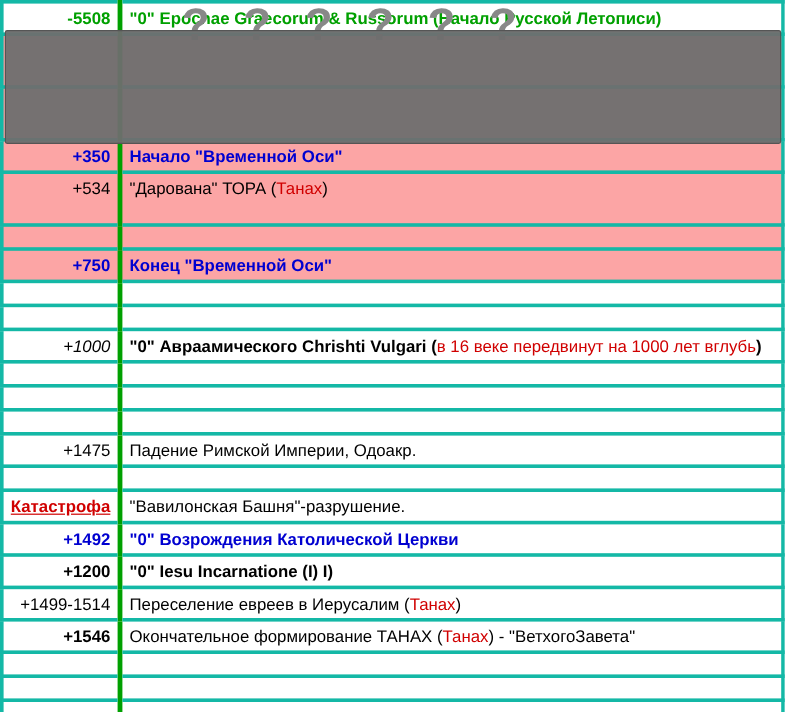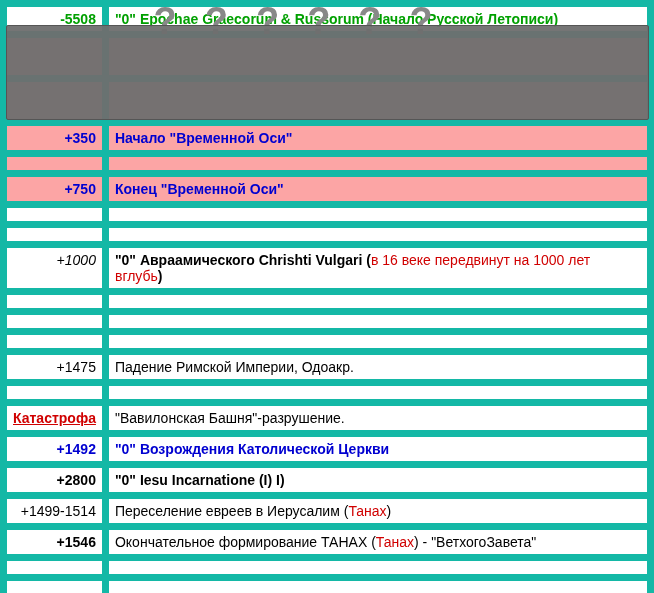--- a/index.html
+++ b/index.html
@@ -16,21 +16,21 @@
     width: 100%;
     border-collapse: collapse;
     position: relative;
   }
   .row {
     display: table-row;
   }
   .row.highlight { background: #fca5a5; }
   .cell {
     display: table-cell;
-    border: 7px solid #14b8a6;
+    border: 3px solid #14b8a6;
     padding: 4px 6px;
     vertical-align: top;
   }
   .cell.year {
     width: 95px;
     text-align: right;
     font-weight: bold;
     white-space: nowrap;
     border-right: 4px solid #00a000;
   }
@@ -79,20 +79,24 @@
       <div class="cell content"><span></span></div>
     </div>
     <div class="row highlight tall">
       <div class="cell year "><span></span></div>
       <div class="cell content"><span></span></div>
     </div>
     <div class="row highlight ">
       <div class="cell year "><span class="blue" style="font-weight: bold;">+350</span></div>
       <div class="cell content"><span class="blue" style="font-weight: bold;">Начало "Временной Оси"</span></div>
     </div>
+    <div class="row highlight tall">
+      <div class="cell year normal"><span style="font-weight: normal;">+534</span></div>
+      <div class="cell content"><span>"Дарована" ТОРА (</span><span class="redthin">Танах</span><span>)</span></div>
+    </div>
     <div class="row highlight short">
       <div class="cell year "><span></span></div>
       <div class="cell content"><span></span></div>
     </div>
     <div class="row highlight ">
       <div class="cell year "><span class="blue" style="font-weight: bold;">+750</span></div>
       <div class="cell content"><span class="blue" style="font-weight: bold;">Конец "Временной Оси"</span></div>
     </div>
     <div class="row  short">
       <div class="cell year "><span></span></div>
@@ -128,21 +132,21 @@
     </div>
     <div class="row  ">
       <div class="cell year "><span class="red" style="font-weight: bold;">Катастрофа</span></div>
       <div class="cell content"><span>"Вавилонская Башня"-разрушение.</span></div>
     </div>
     <div class="row  ">
       <div class="cell year "><span class="blue" style="font-weight: bold;">+1492</span></div>
       <div class="cell content"><span class="blue" style="font-weight: bold;">"0" Возрождения Католической Церкви</span></div>
     </div>
     <div class="row  ">
-      <div class="cell year "><span style="font-weight: bold;">+2800</span></div>
+      <div class="cell year "><span style="font-weight: bold;">+1200</span></div>
       <div class="cell content"><span style="font-weight: bold;">"0" Iesu Incarnatione (I) I)</span></div>
     </div>
     <div class="row  ">
       <div class="cell year normal"><span style="font-weight: normal;">+1499-1514</span></div>
       <div class="cell content"><span>Переселение евреев в Иерусалим (</span><span class="redthin">Танах</span><span>)</span></div>
     </div>
     <div class="row  ">
       <div class="cell year normal"><span style="font-weight: bold;">+1546</span></div>
       <div class="cell content"><span>Окончательное формирование ТАНАХ (</span><span class="redthin">Танах</span><span>) - "ВетхогоЗавета"</span></div>
     </div>

